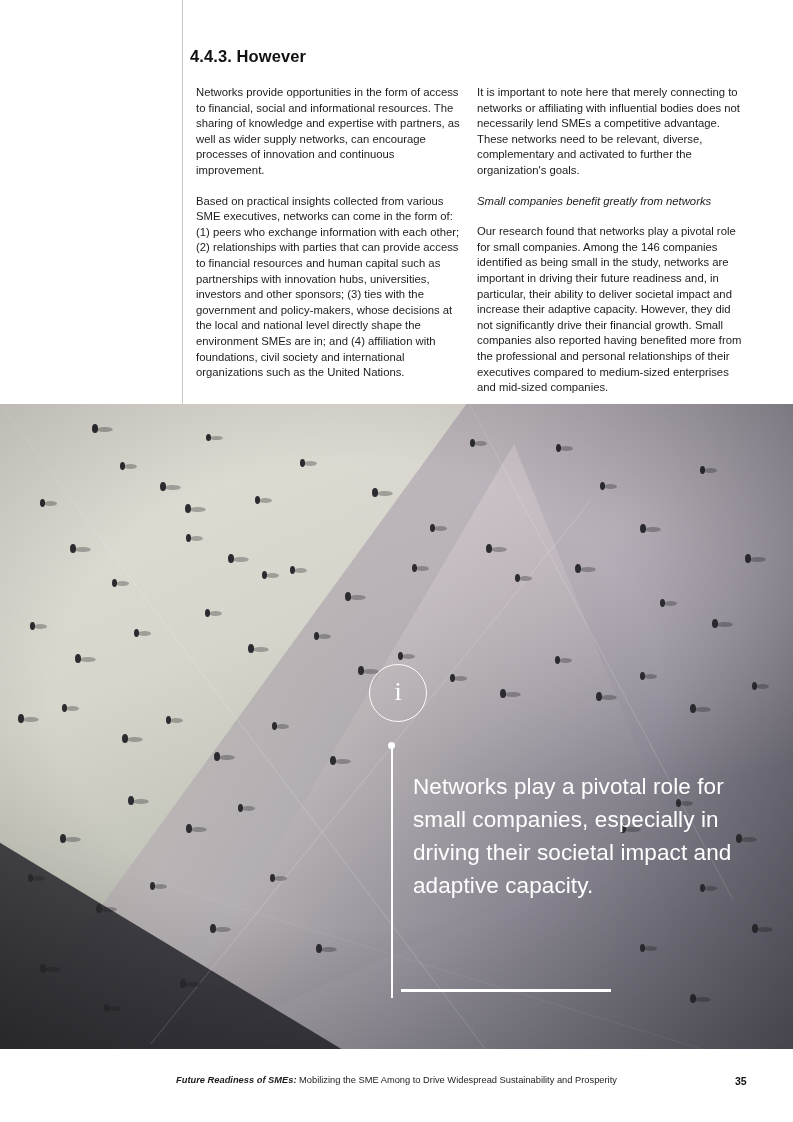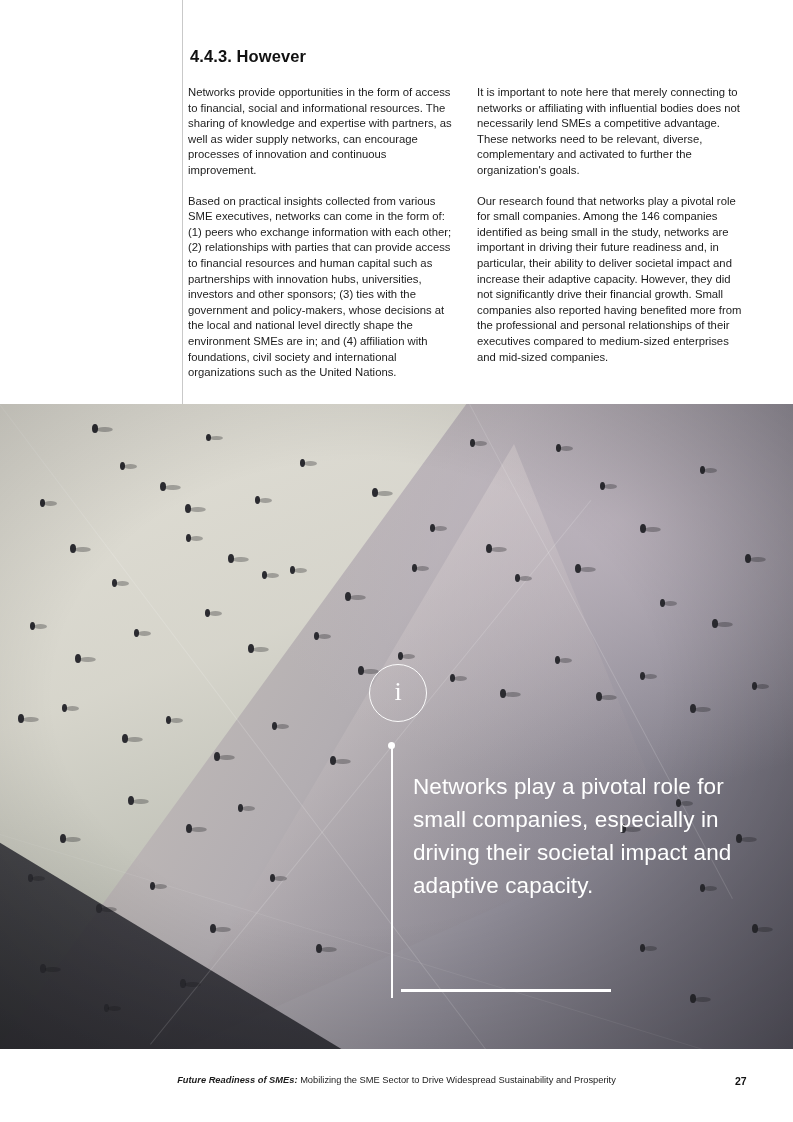--- a/index.html
+++ b/index.html
@@ -44,21 +44,21 @@
 
   
   .col {
     position: absolute;
     top: 85px;
     font-size: 11.3px;
     line-height: 15.6px;
     color: #1c1c1c;
   }
   .col-left {
-    left: 188px;
+    left: 196px;
     width: 270px;
   }
   .col-right {
     left: 477px;
     width: 268px;
   }
   .col p {
     margin: 0 0 15px 0;
   }
   .col p:last-child {
@@ -242,20 +242,21 @@
 
   <h1 class="heading">4.4.3. However</h1>
 
   <div class="col col-left">
     <p>Networks provide opportunities in the form of access to financial, social and informational resources. The sharing of knowledge and expertise with partners, as well as wider supply networks, can encourage processes of innovation and continuous improvement.</p>
     <p>Based on practical insights collected from various SME executives, networks can come in the form of: (1) peers who exchange information with each other; (2) relationships with parties that can provide access to financial resources and human capital such as partnerships with innovation hubs, universities, investors and other sponsors; (3) ties with the government and policy-makers, whose decisions at the local and national level directly shape the environment SMEs are in; and (4) affiliation with foundations, civil society and international organizations such as the United Nations.</p>
   </div>
 
   <div class="col col-right">
     <p>It is important to note here that merely connecting to networks or affiliating with influential bodies does not necessarily lend SMEs a competitive advantage. These networks need to be relevant, diverse, complementary and activated to further the organization's goals.</p>
+    <p class="subhead">Small companies benefit greatly from networks</p>
     <p>Our research found that networks play a pivotal role for small companies. Among the 146 companies identified as being small in the study, networks are important in driving their future readiness and, in particular, their ability to deliver societal impact and increase their adaptive capacity. However, they did not significantly drive their financial growth. Small companies also reported having benefited more from the professional and personal relationships of their executives compared to medium-sized enterprises and mid-sized companies.</p>
   </div>
 
   <div class="photo">
     <div class="photo-base"></div>
     <div class="tri-light"></div>
     <div class="tri-mid"></div>
     <div class="tri-dark"></div>
     <div class="seam a"></div>
     <div class="seam b"></div>
@@ -344,18 +345,18 @@
   <div class="quote-wrap">
     <span class="quote-dot"></span>
     <span class="quote-vline"></span>
     <div class="quote-text">Networks play a pivotal role for small companies, especially in driving their societal impact and adaptive capacity.</div>
     <span class="quote-underline"></span>
   </div>
 
   <div class="footer">
     <span class="footer-inner">
       <b>Future Readiness of SMEs:</b>
-      <span>Mobilizing the SME Sector to Drive Widespread Sustainability and Prosperity</span>
+      <span>Mobilizing the SME Among to Drive Widespread Sustainability and Prosperity</span>
     </span>
   </div>
-  <div class="page-num">27</div>
+  <div class="page-num">35</div>
 
 </div>
 
 </body></html>

